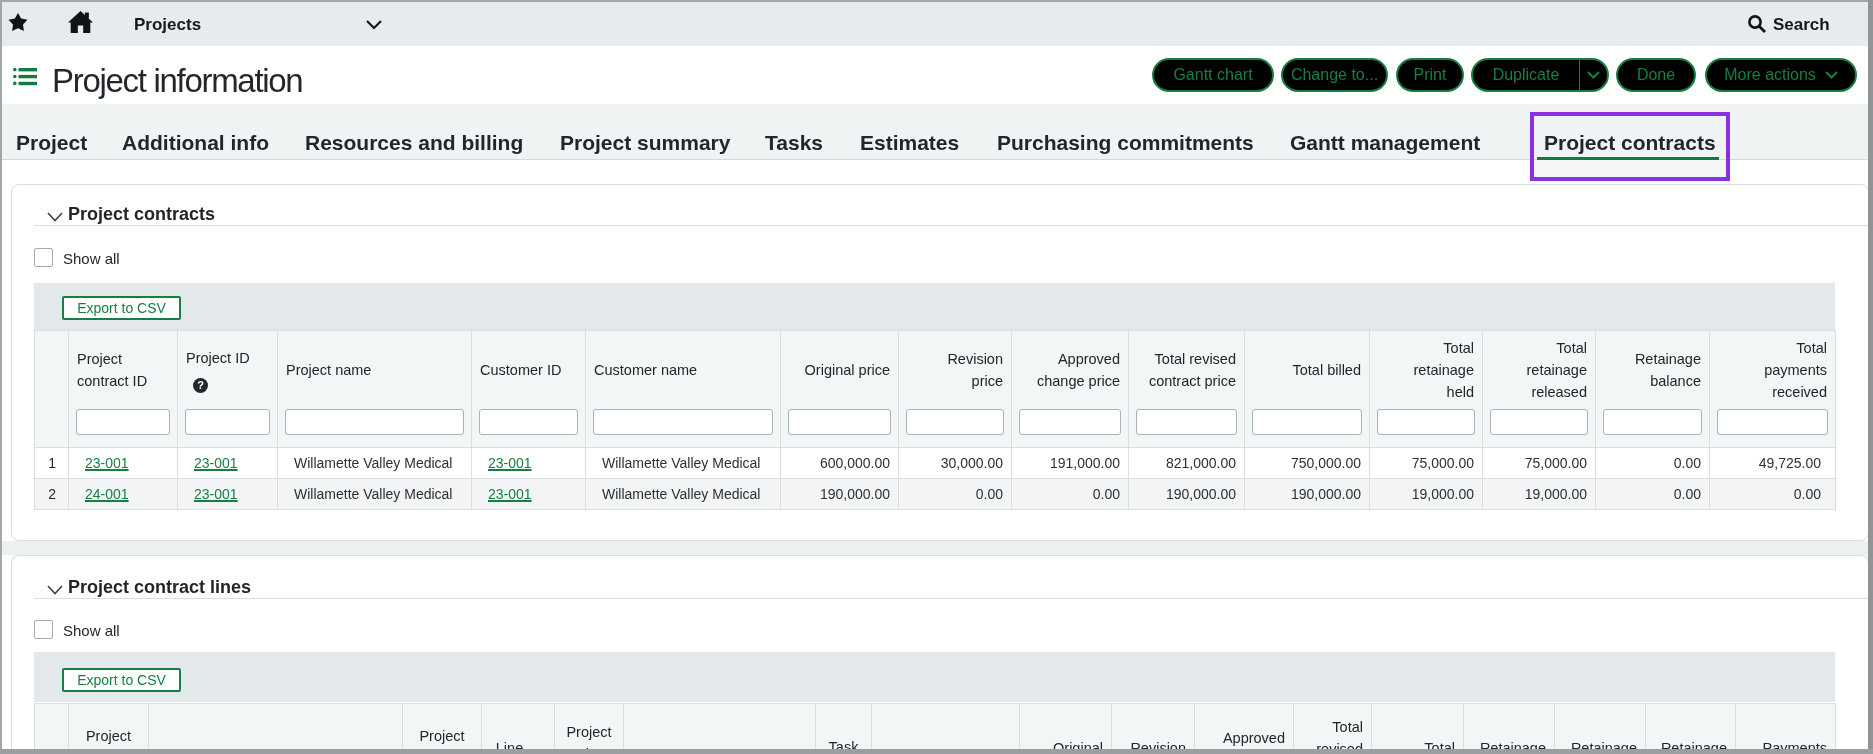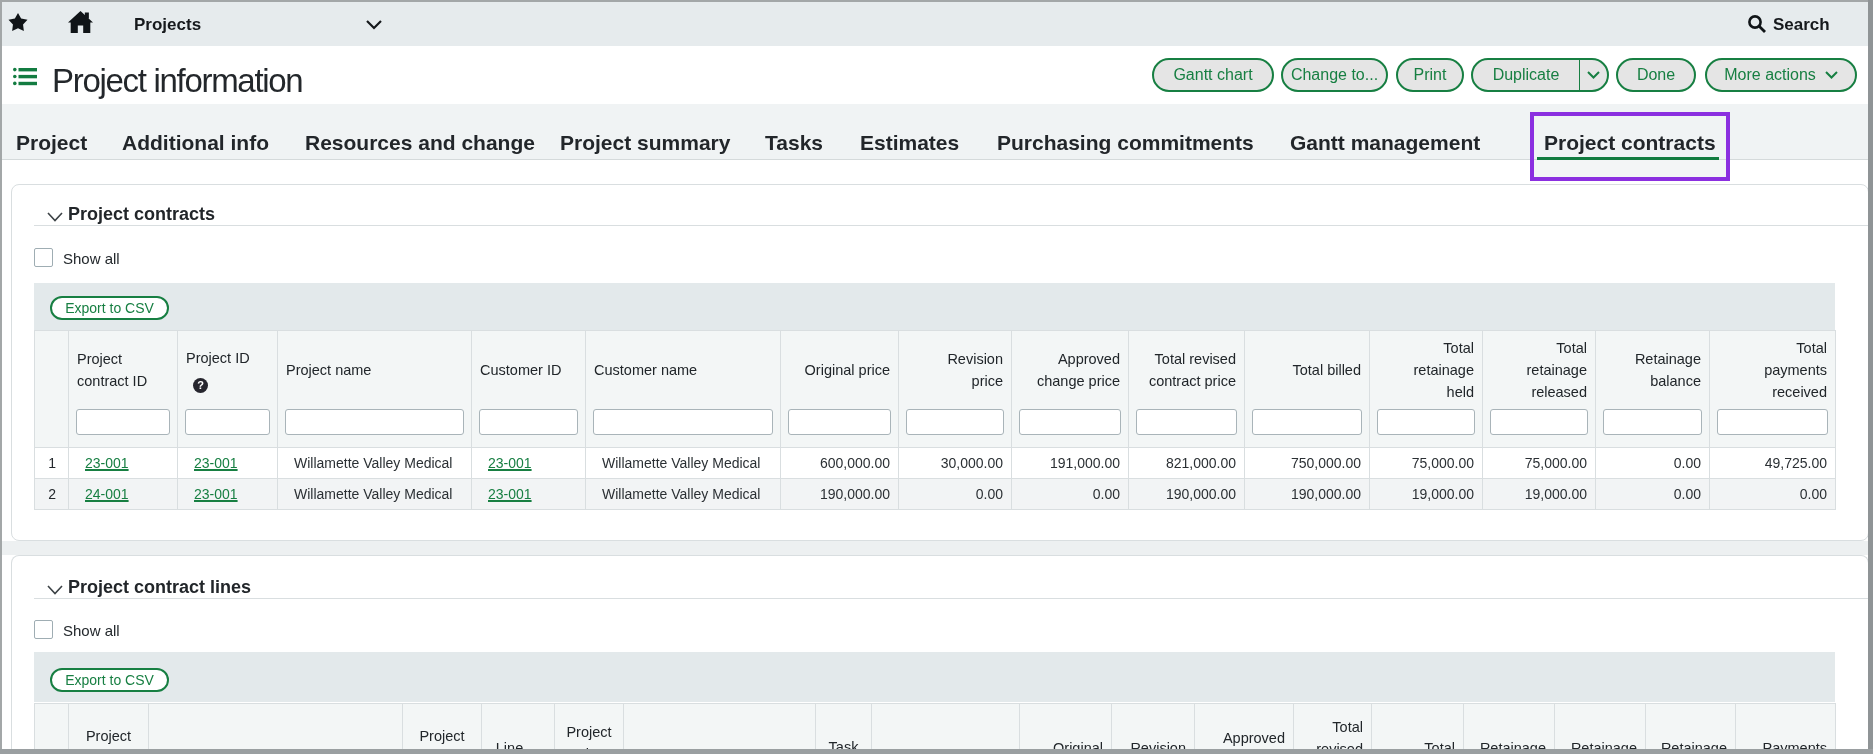--- a/index.html
+++ b/index.html
@@ -11,51 +11,51 @@
 #b-top { left:0; top:0; width:1873px; height:2px; background:#a3a7a8; }
 #b-left { left:0; top:0; width:2px; height:754px; background:#a3a7a8; }
 #b-right { left:1868px; top:0; width:5px; height:754px; background:#8f9496; }
 #b-bottom { left:0; top:749px; width:1873px; height:5px; background:#9a9fa1; }
 
 #topbar { left:2px; top:2px; width:1866px; height:45px; background:#e6ebed; border-bottom:1px solid #d8dde0; }
 #projects-lbl { left:132px; top:13px; font-size:17px; font-weight:700; color:#16191c; }
 
 #hband { left:2px; top:46px; width:1866px; height:58px; background:#fff;padding-left:20px; }
 #h1 { left:50px; top:16px; font-size:33px; font-weight:400; color:#23272b; letter-spacing:-1.3px; line-height:38px; }
-.pill { position:absolute; top:58px; height:34px; border:2px solid #17804226; border:2px solid #177f42; border-radius:17px; background:#e5e5e5; color:#177f42; font-size:16px; display:flex; align-items:center; justify-content:center; }
+.pill { position:absolute; top:58px; height:34px; border:2px solid #17804226; border:2px solid #177f42; border-radius:17px; background:#000000; color:#177f42; font-size:16px; display:flex; align-items:center; justify-content:center; }
 
 #tabstrip { left:2px; top:104px; width:1866px; height:56px; background:#f0f3f4; border-bottom:1px solid #d5dadb; }
 .tab { position:absolute; top:131px; font-size:21px; font-weight:600; color:#22262a; white-space:nowrap; }
 #tab-underline { left:1537px; top:157px; width:182px; height:4px; background:#127c40; }
 #purple { left:1530px; top:112px; width:200px; height:69px; border:4px solid #8b2fe0; }
 
 .panel { position:absolute; left:11px; width:1858px; background:#fff; border:1px solid #d9dee0; border-radius:8px; }
 #panel1 { top:184px; height:357px; }
 #panel2 { top:555px; height:210px; border-bottom:none; border-radius:8px 8px 0 0; }
 .sect-title { position:absolute; left:56px; font-size:18px; font-weight:700; color:#22262a; }
 .sect-chevron { position:absolute; left:35px; width:16px; height:16px; }
 .divider { position:absolute; left:22px; right:0px; height:1px; background:#d9dee0; }
 .checkbox { position:absolute; left:22px; width:19px; height:19px; border:1px solid #9fadb3; border-radius:2px; background:#fff; }
 .showall { position:absolute; left:51px; font-size:15px; color:#23282c; }
 .exportbar { position:absolute; left:22px; width:1801px; background:#e3e9eb; }
-.exportbtn { position:absolute; left:38px; width:119px; height:24px; border:2px solid #177f42; border-radius:12px; background:#fff; color:#177f42; font-size:14px; display:flex; align-items:center; justify-content:center; }
+.exportbtn { position:absolute; left:50px; width:119px; height:24px; border:2px solid #177f42; border-radius:2px; background:#fff; color:#177f42; font-size:14px; display:flex; align-items:center; justify-content:center; }
 
 table { border-collapse:collapse; table-layout:fixed; }
 .grid { position:absolute; left:22px; }
 .grid th, .grid td { border:1px solid #d9dee0; font-weight:400; padding:0; overflow:hidden; }
 .grid th { background:#f3f6f6; vertical-align:top; }
 .hwrap { position:relative; height:116px; }
 .grid thead .lbl { position:absolute; top:0; left:8px; right:8px; height:78px; font-size:14.5px; line-height:22px; color:#21262a; display:flex; flex-direction:column; justify-content:center; }
 .grid .r { text-align:right; }
 .grid .l { text-align:left; }
 .grid .c { text-align:center; }
 .filt { position:absolute; left:7px; right:7px; top:78px; height:26px; border:1px solid #a9b4b9; border-radius:3px; background:#fff; }
 .grid td { font-size:14px; color:#2b3034; height:31px; }
 .grid td.num { text-align:right; padding-right:8px; }
-.grid td.num:last-child { padding-right:8px; }
+.grid td.num:last-child { padding-right:14px; }
 .grid td.txt { padding-left:16px; }
 .grid td.rowno { text-align:right; padding-right:12px; color:#23282c; }
 .grid tr.even td { background:#f2f4f5; }
 a.glink { color:#177f42; text-decoration:underline; text-decoration-thickness:2px; text-underline-offset:1px; }
 .ic { display:inline-block; vertical-align:middle; }
 </style>
 </head>
 <body>
 <div id="page">
   <div class="abs" id="topbar">
@@ -101,21 +101,21 @@
         </svg>
       </span>
   </div>
   <div class="pill" style="left:1616px;width:80px">Done</div>
   <div class="pill" style="left:1705px;width:152px">More actions&nbsp;&nbsp;<svg width="13" height="8" viewBox="0 0 13 8">
         <path d="M1 1 L6.5 6.5 L12 1" stroke="#177f42" stroke-width="2" fill="none"></path>
       </svg></div>
   <div class="abs" id="tabstrip"></div>
   <div class="tab" style="left:16px">Project</div>
   <div class="tab" style="left:122px">Additional info</div>
-  <div class="tab" style="left:305px">Resources and change</div>
+  <div class="tab" style="left:305px">Resources and billing</div>
   <div class="tab" style="left:560px">Project summary</div>
   <div class="tab" style="left:765px">Tasks</div>
   <div class="tab" style="left:860px">Estimates</div>
   <div class="tab" style="left:997px">Purchasing commitments</div>
   <div class="tab" style="left:1290px">Gantt management</div>
   <div class="tab" style="left:1544px">Project contracts</div>
   <div class="abs" id="tab-underline"></div>
   <div class="abs" style="left:1534px;top:160px;width:192px;height:17px;background:#f3f5f6"></div>
   <div class="abs" id="purple"></div>
 

